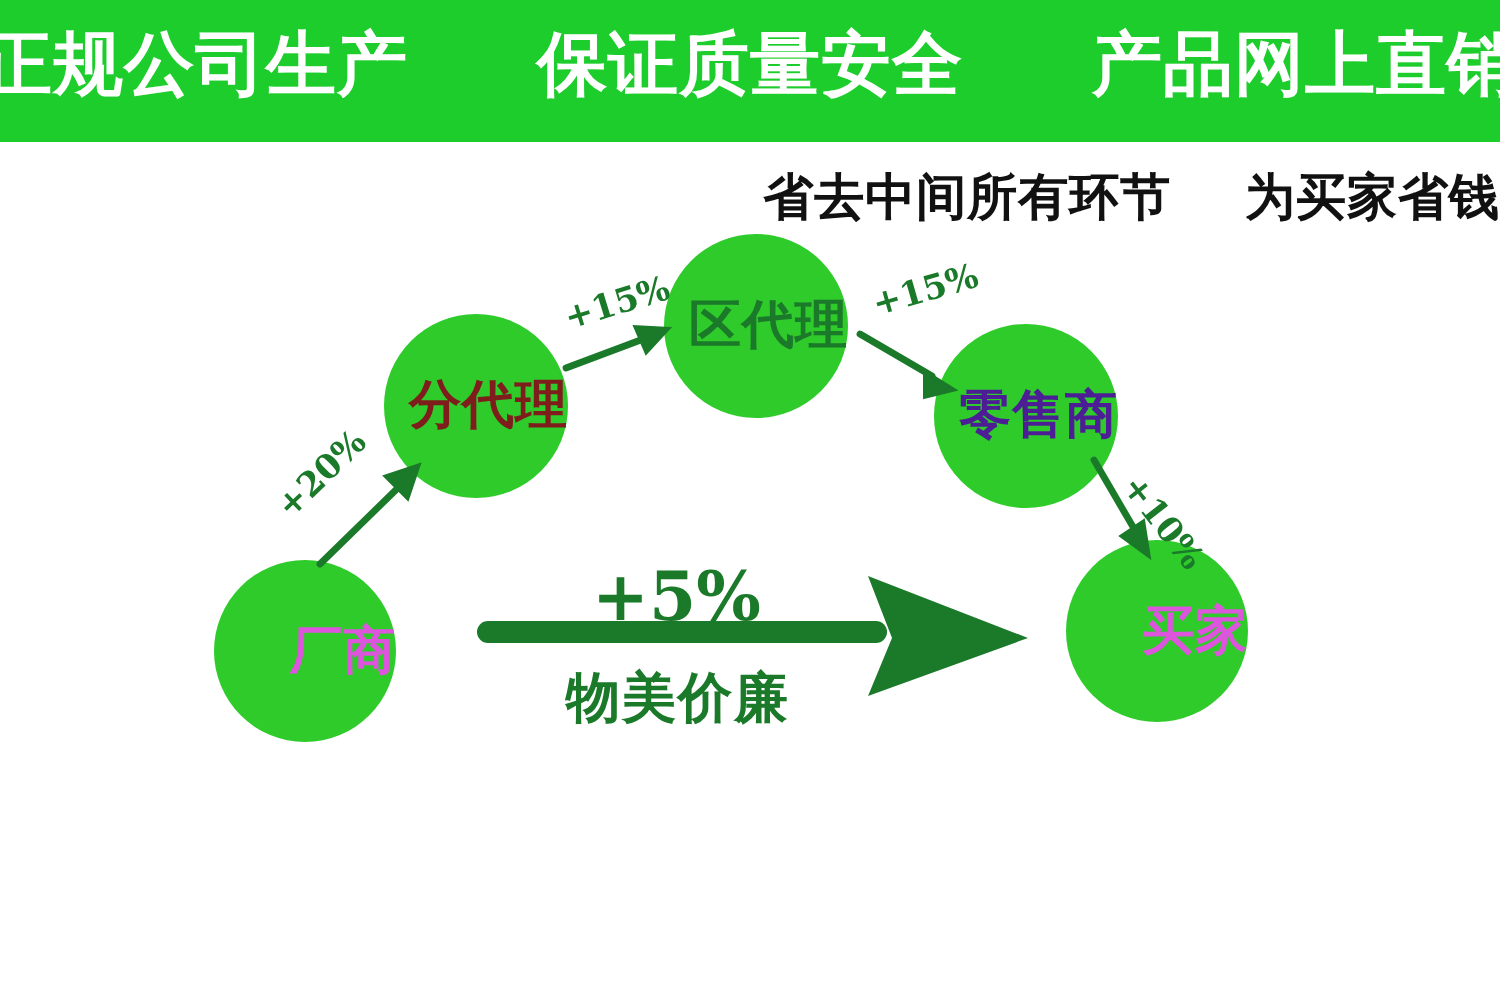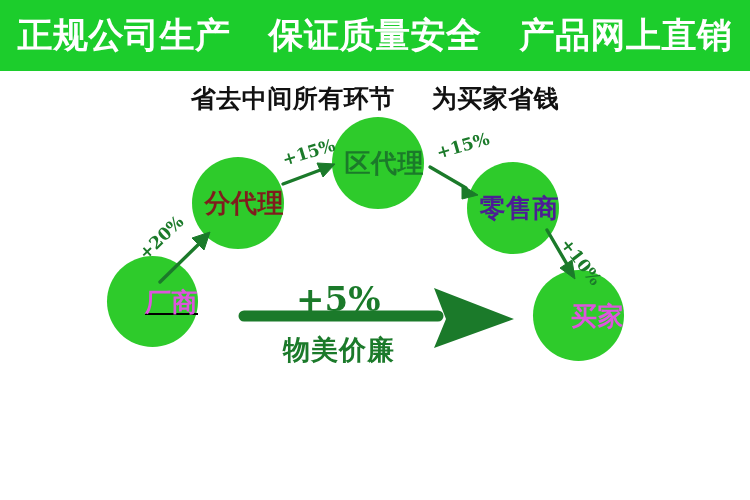--- a/index.html
+++ b/index.html
@@ -21,41 +21,42 @@
 
   
   .banner {
     position: absolute;
     left: 0;
     width: 750px;
     background: var(--brand, #1ccd2c);
     display: flex;
     align-items: center;
     justify-content: center;
+    font-family: Liberation Mono, monospace;
   }
   #banner-top    { top: 0;   height: 71px; }
   #banner-bottom { top: 435px; height: 65px; }
 
   .banner-text {
     color: #ffffff;
     font-weight: bold;
     white-space: pre;
     letter-spacing: 0.5px;
     line-height: 1;
   }
   #banner-top .banner-text    { font-size: 35px; }
   #banner-bottom .banner-text { font-size: 35px; }
 
   
   #subtitle {
     position: absolute;
     left: 0;
     top: 82px;
     width: 750px;
-    text-align: center;
+    text-align: right;
     color: #111111;
     font-size: 25px;
     font-weight: bold;
     white-space: pre;
     letter-spacing: 0.5px;
   }
 
   
   .node {
     position: absolute;
@@ -131,21 +132,21 @@
 <div id="page" style="--brand: #1ccd2c; --node: #2ecb2b; background: rgb(255, 255, 255);">
 
   <div class="banner" id="banner-top">
     <span class="banner-text" style="color: rgb(255, 255, 255);">正规公司生产   保证质量安全   产品网上直销</span>
   </div>
 
   <div id="subtitle" style="color: rgb(17, 17, 17);">省去中间所有环节    为买家省钱</div>
 
   <div id="diagram">
 
-    <div class="node" style="left:107px; top:256px; width:91px; height:91px;text-decoration:underline;">
+    <div class="node" style="left:107px; top:280px; width:91px; height:91px;">
       <span class="node-label label-magenta" style="color: rgb(221, 85, 221);">厂商</span>
     </div>
 
     <div class="node" style="left:192px; top:157px; width:92px; height:92px;">
       <span class="node-label label-dark" style="color: #7f1d1d;">分代理</span>
     </div>
 
     <div class="node" style="left:332px; top:117px; width:92px; height:92px;">
       <span class="node-label label-dark" style="color: rgb(27, 122, 42);">区代理</span>
     </div>

